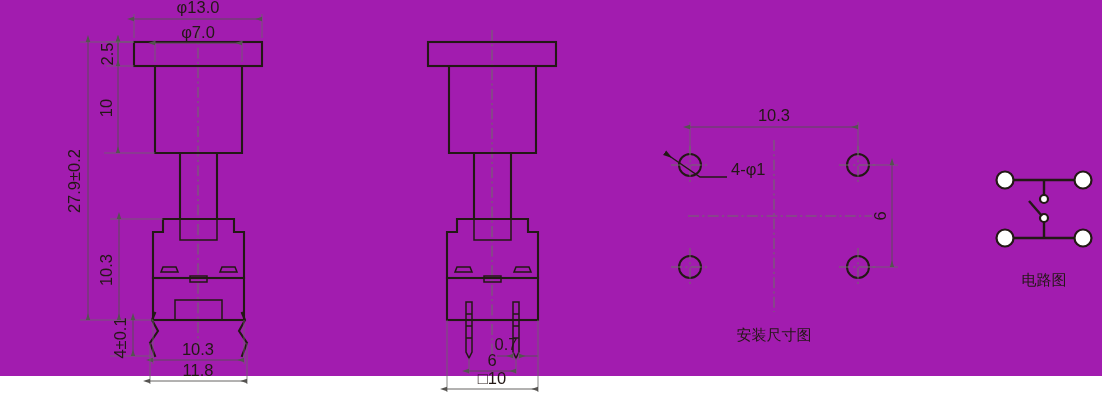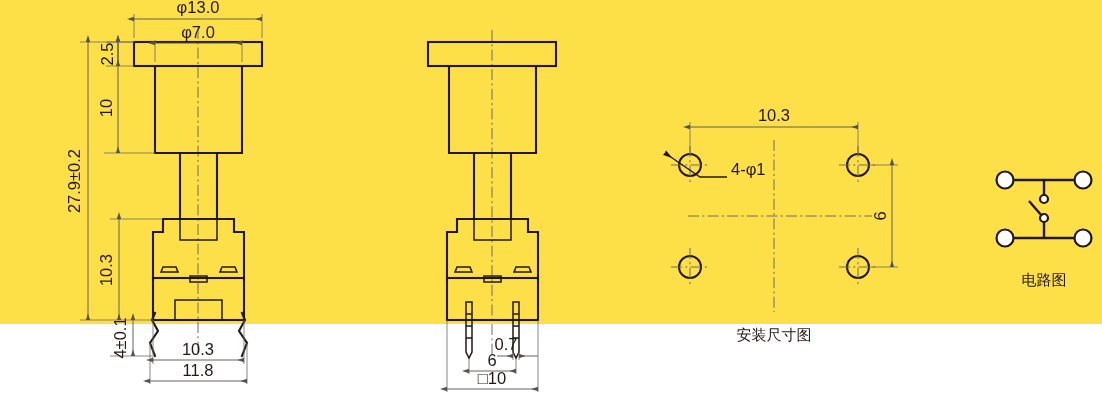--- a/index.html
+++ b/index.html
@@ -9,22 +9,22 @@
   }
   body {
     width: 1102px;
     height: 400px;
     overflow: hidden;
     font-family: "Liberation Sans", "DejaVu Sans", sans-serif;
   }
   #drawing-root {
     position: relative;
     width: 1102px;
-    height: 324px;
-    background: #fde047;
+    height: 376px;
+    background: #a21caf;
   }
   svg.sheet {
     display: block;
     width: 1102px;
     height: 400px;
   }
   .outline {
     fill: none;
     stroke: #231815;
     stroke-width: 2.1;

